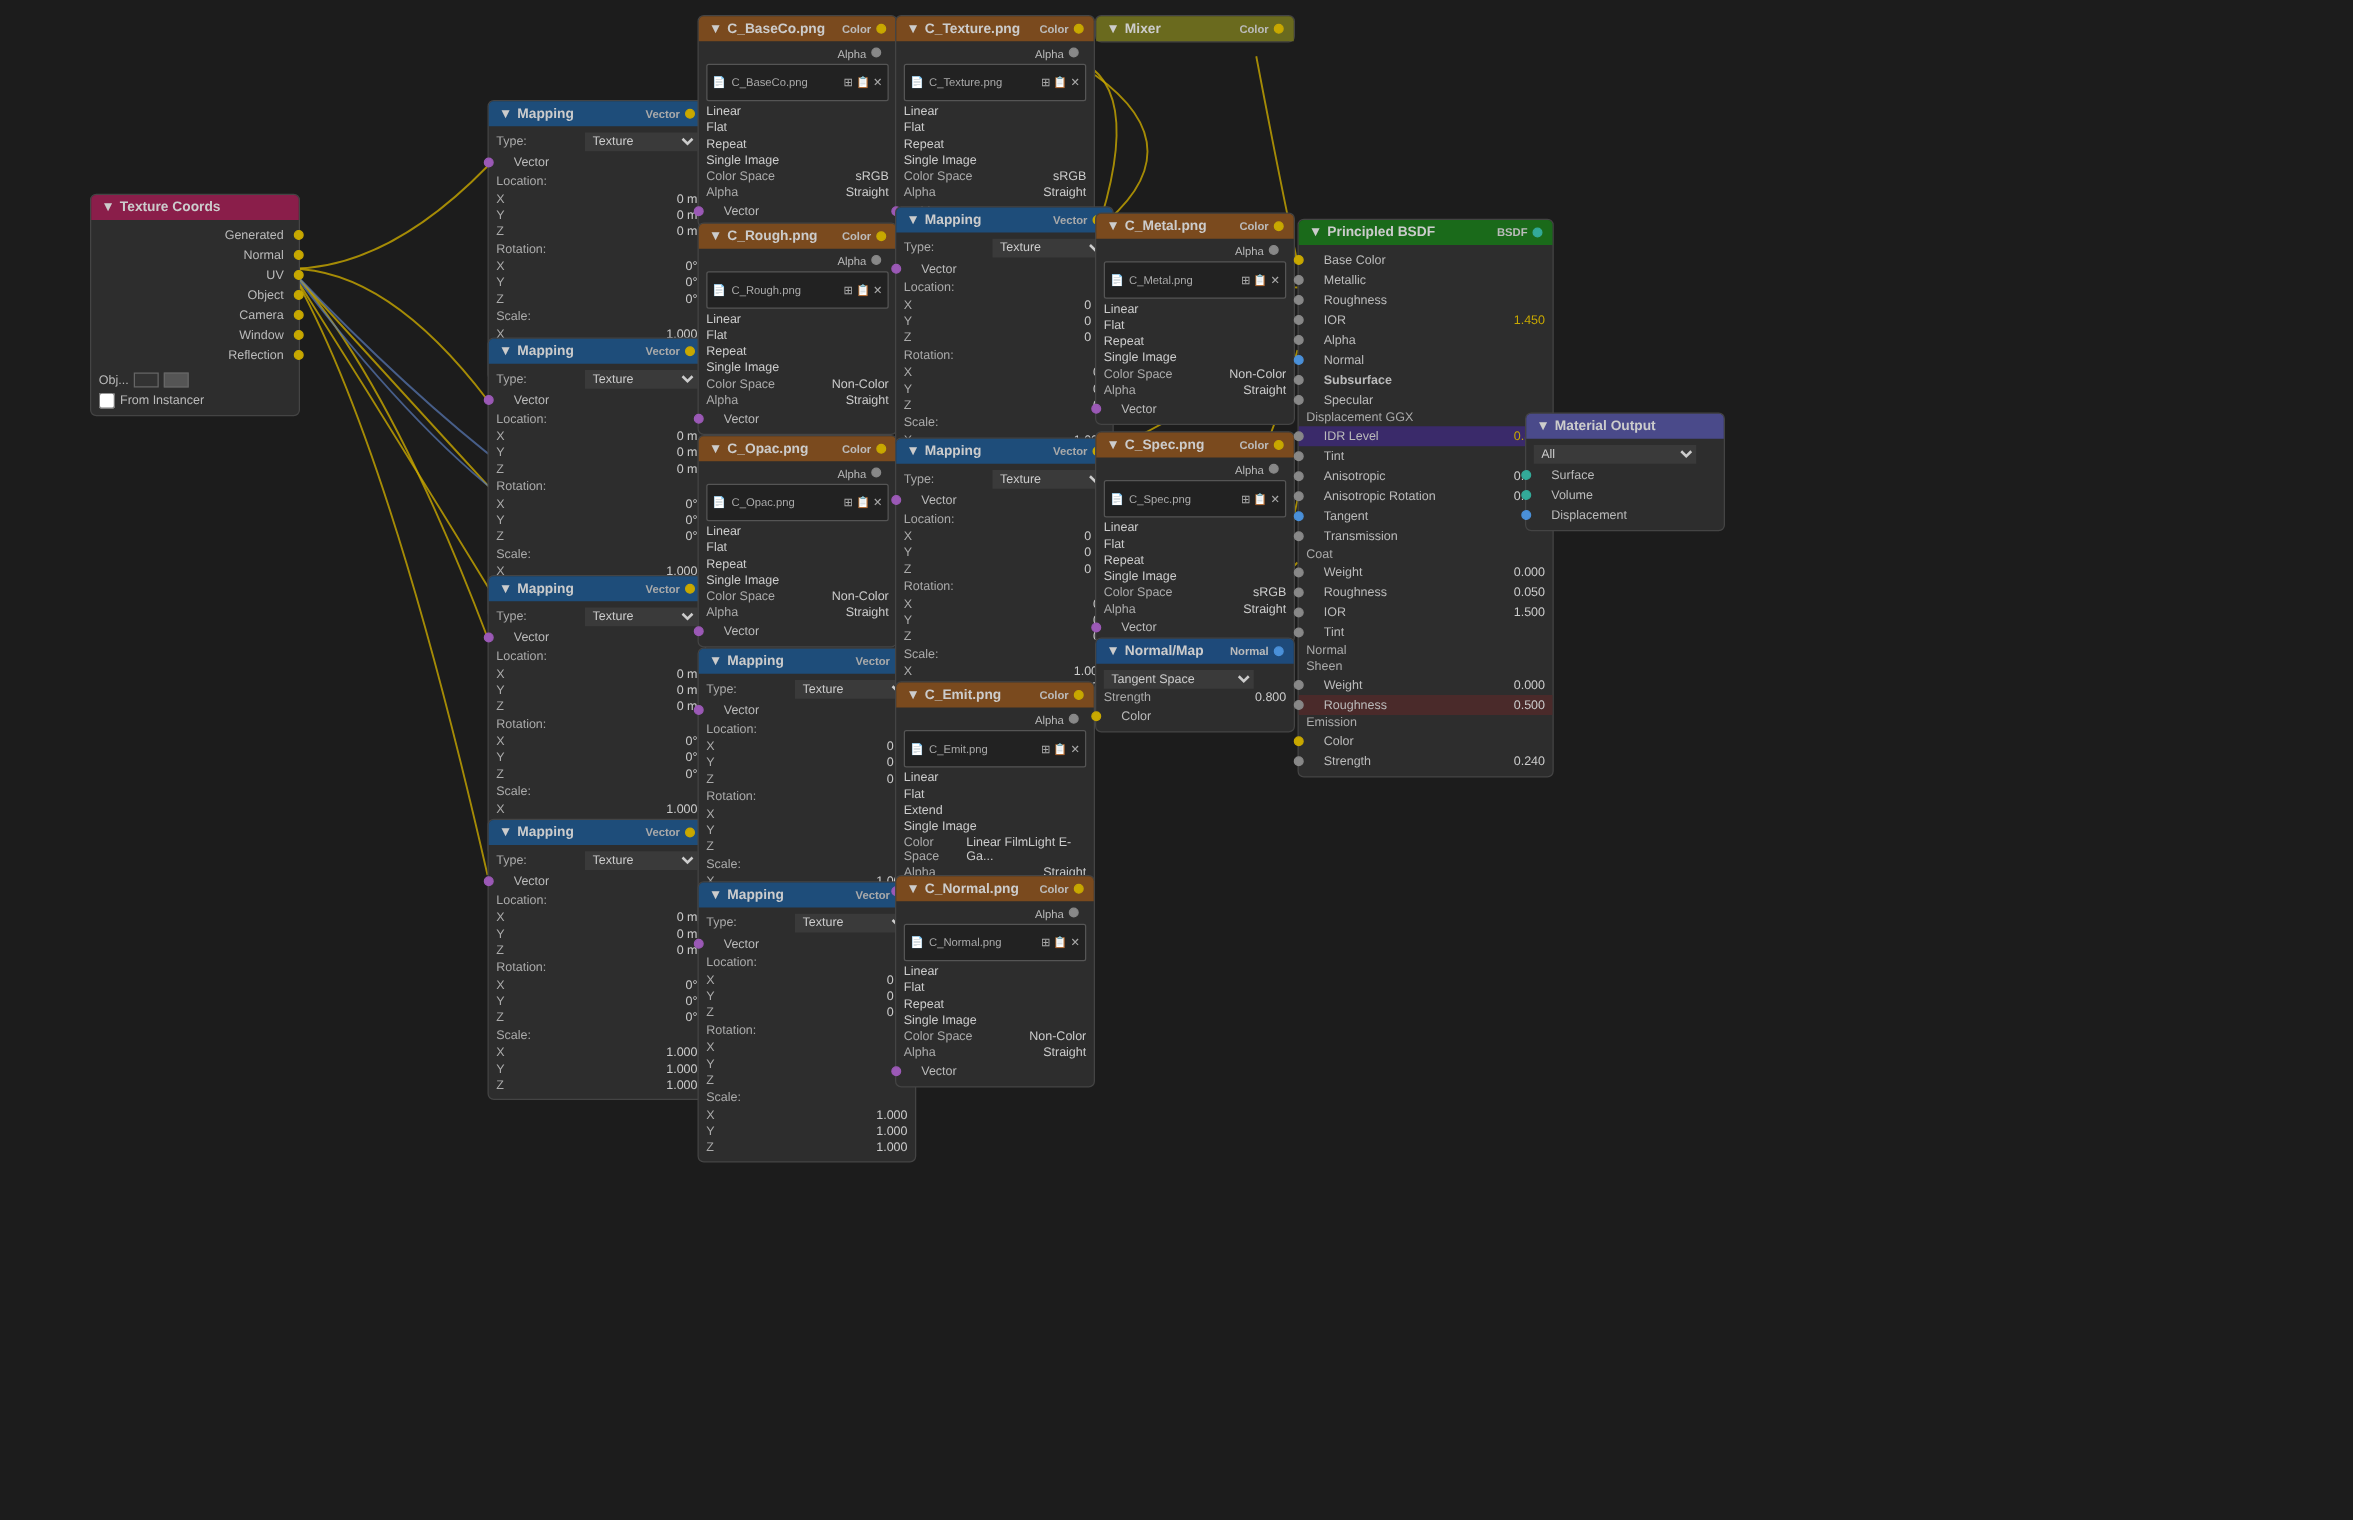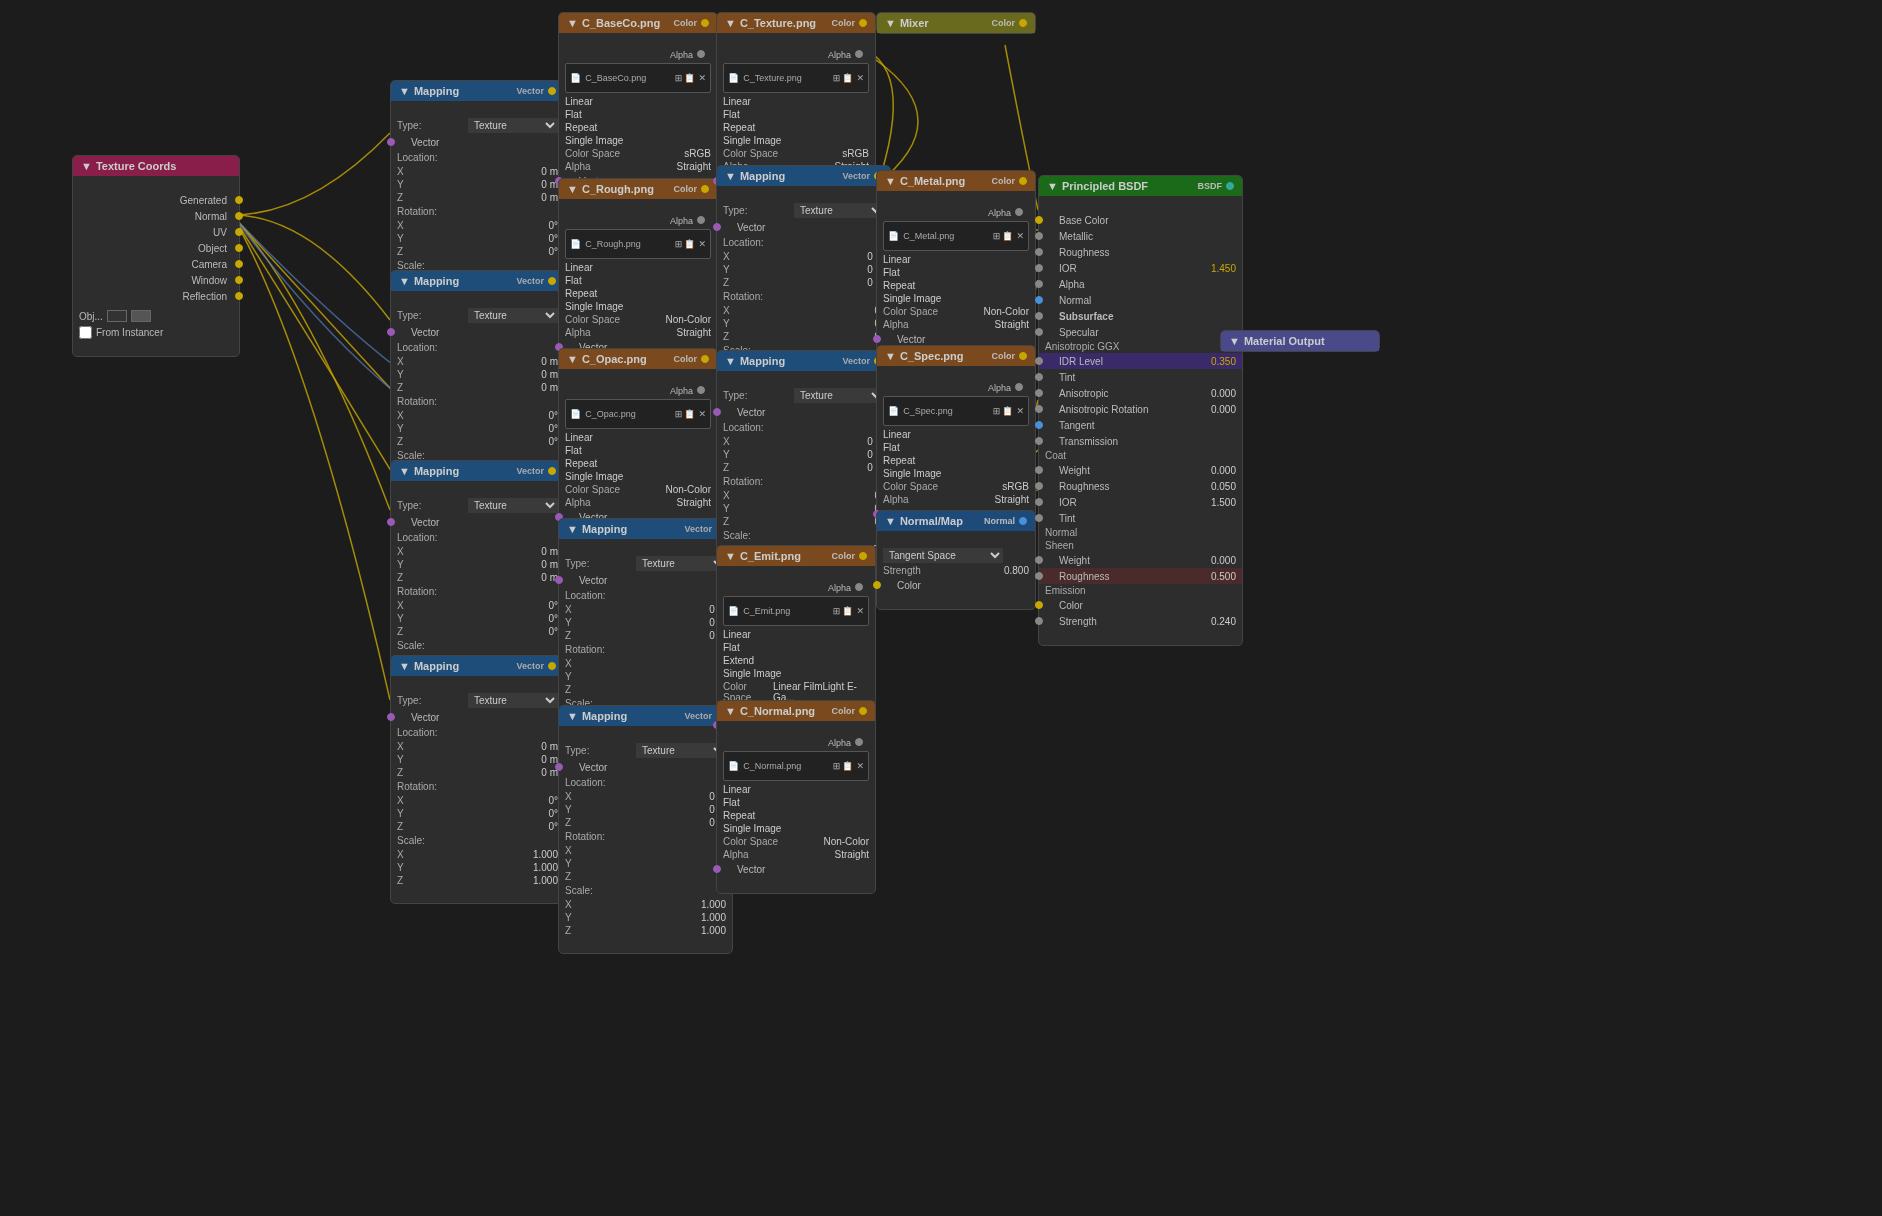--- a/index.html
+++ b/index.html
@@ -45,21 +45,21 @@
       padding: 4px 8px;
       border-radius: 4px 4px 0 0;
       font-size: 11px;
       font-weight: bold;
       display: flex;
       align-items: center;
       gap: 4px;
     }
 
     .node-body {
-      padding: 16px 0;
+      padding: 4px 0;
     }
 
     .node-row {
       display: flex;
       align-items: center;
       padding: 1px 6px;
       min-height: 16px;
       position: relative;
     }
 
@@ -1115,21 +1115,21 @@
       </div>
       <div class="node-row socket-left">
         <span class="socket left gray"></span>
         <span class="node-label" style="margin-left:8px;font-weight:bold;">Subsurface</span>
       </div>
       <div class="node-row socket-left">
         <span class="socket left gray"></span>
         <span class="node-label" style="margin-left:8px;">Specular</span>
       </div>
       <div class="node-field">
-        <span class="field-name">Anisotropic GGX</span>
+        <span class="field-name">Displacement GGX</span>
       </div>
       <div class="node-row socket-left highlight-row">
         <span class="socket left gray"></span>
         <span class="node-label" style="margin-left:8px;">IDR Level</span>
         <span style="margin-left:auto; color:#c8a800;">0.350</span>
       </div>
       <div class="node-row socket-left">
         <span class="socket left gray"></span>
         <span class="node-label" style="margin-left:8px;">Tint</span>
       </div>
@@ -1202,15 +1202,34 @@
         <span style="margin-left:auto;">0.240</span>
       </div>
     </div>
   </div>
 
   <div class="node" style="left:1220px; top:330px; width:150px;">
     <div class="node-header header-output">
       <span>▼</span>
       <span>Material Output</span>
     </div>
+    <div class="node-body">
+      <div class="node-field">
+        <select class="node-select" style="width:130px;">
+          <option>All</option>
+        </select>
+      </div>
+      <div class="node-row socket-left">
+        <span class="socket left green"></span>
+        <span class="node-label" style="margin-left:8px;">Surface</span>
+      </div>
+      <div class="node-row socket-left">
+        <span class="socket left green"></span>
+        <span class="node-label" style="margin-left:8px;">Volume</span>
+      </div>
+      <div class="node-row socket-left">
+        <span class="socket left blue"></span>
+        <span class="node-label" style="margin-left:8px;">Displacement</span>
+      </div>
+    </div>
   </div>
 
 </div>
 
 </body></html>

